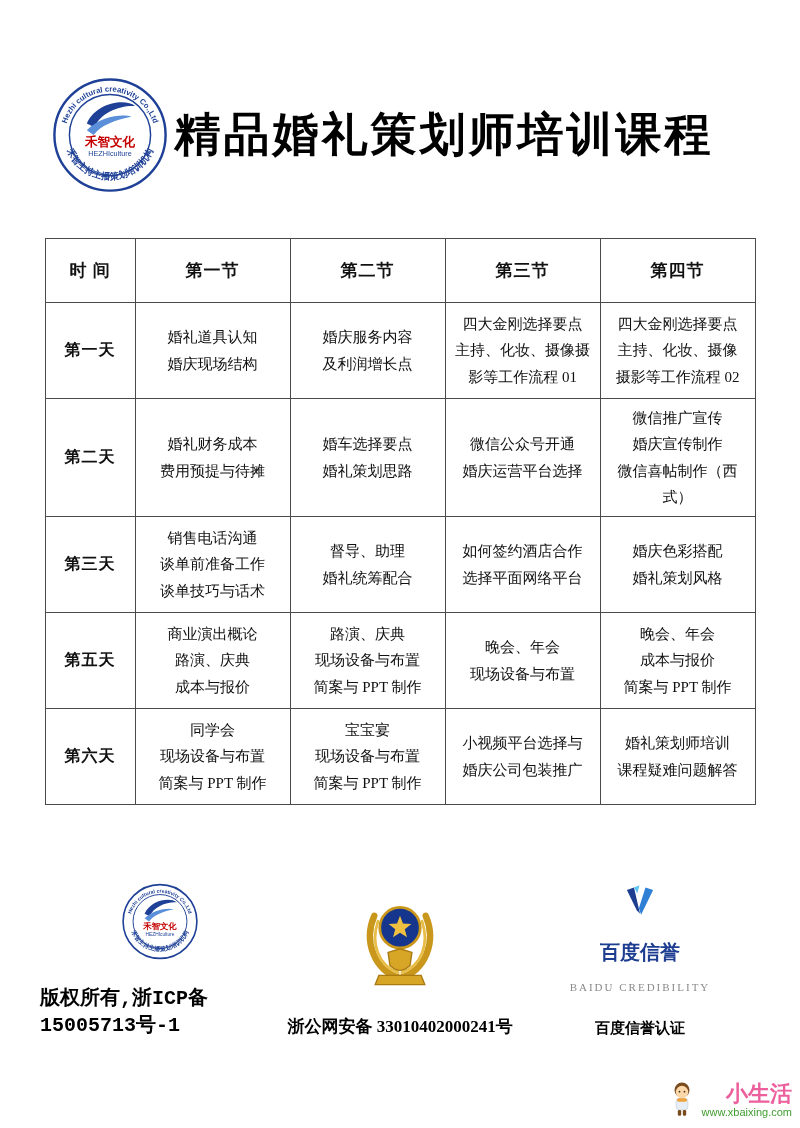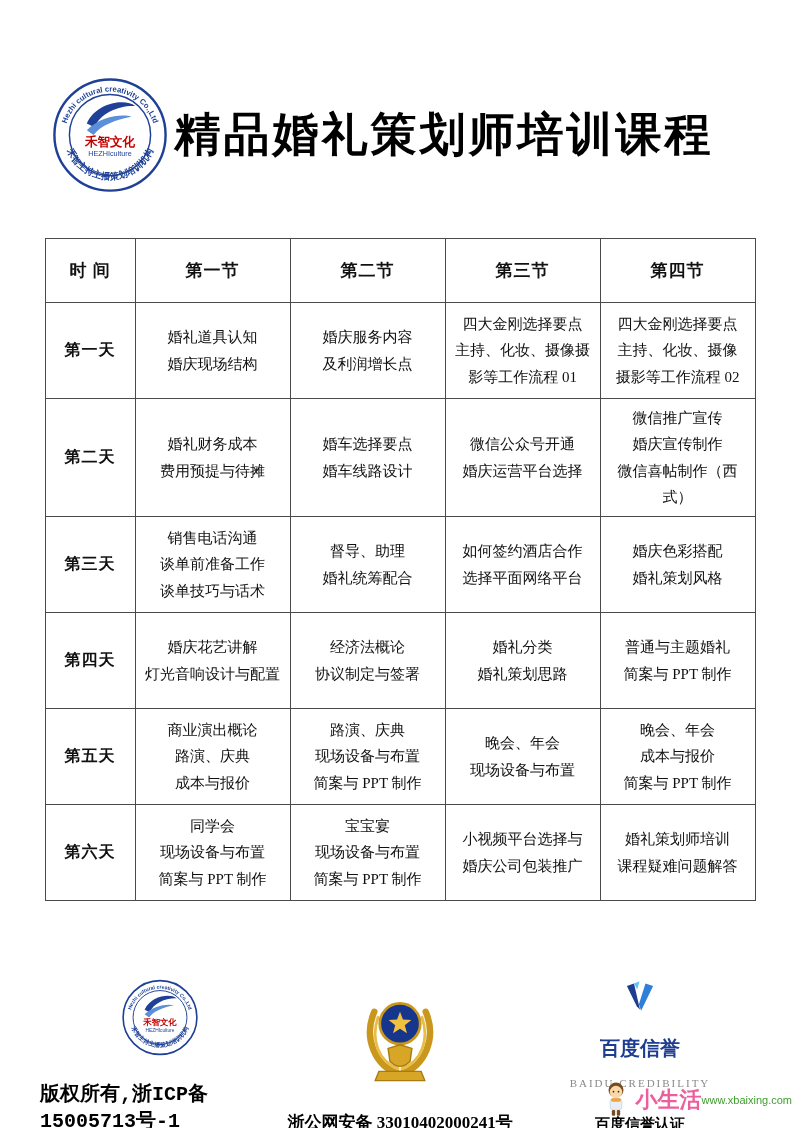--- a/index.html
+++ b/index.html
@@ -48,21 +48,21 @@
   .police-text { font-size:17px; font-weight:bold; color:#000; }
   .baidu-title { font-size:20px; font-weight:bold; color:#1d3d91; line-height:1; }
   .baidu-sub { font-size:11px; letter-spacing:2px; color:#8a8a8a; line-height:1; margin-top:-4px; font-family:Liberation Serif, serif; }
   .baidu-cert { font-size:15px; font-weight:bold; color:#000; margin-top:2px; }
 
   
   .watermark {
     position:absolute; right:8px; bottom:8px; display:flex; align-items:center; gap:5px;
   }
   .mascot-svg { width:30px; height:40px; }
-  .wm-text { display:flex; align-items:center; }
+  .wm-text { display:flex; flex-direction:column; align-items:flex-end; }
   .wm-site { font-size:22px; font-weight:bold; color:#ec5f9d; line-height:1.1; }
   .wm-url { font-size:11px; color:#3f9d2f; font-family:"Liberation Sans", sans-serif; }
 </style>
 </head>
 <body>
 
 <svg class="hidden-defs" aria-hidden="true">
   <defs>
     <symbol id="hezhi-logo" viewBox="0 0 120 120">
       <circle cx="60" cy="60" r="57.5" fill="#ffffff" stroke="#1e4096" stroke-width="2.5"></circle>
@@ -145,51 +145,40 @@
 影等工作流程 01</td>
     <td class="course">四大金刚选择要点
 主持、化妆、摄像
 摄影等工作流程 02</td>
   </tr>
   <tr class="row">
     <td class="day">第二天</td>
     <td class="course">婚礼财务成本
 费用预提与待摊</td>
     <td class="course">婚车选择要点
-婚车线路设计</td>
+婚礼策划思路</td>
     <td class="course">微信公众号开通
 婚庆运营平台选择</td>
     <td class="course">微信推广宣传
 婚庆宣传制作
 微信喜帖制作（西式）</td>
   </tr>
   <tr class="row">
     <td class="day">第三天</td>
     <td class="course">销售电话沟通
 谈单前准备工作
 谈单技巧与话术</td>
     <td class="course">督导、助理
 婚礼统筹配合</td>
     <td class="course">如何签约酒店合作
 选择平面网络平台</td>
     <td class="course">婚庆色彩搭配
 婚礼策划风格</td>
   </tr>
   <tr class="row">
-    <td class="day">第四天</td>
-    <td class="course">婚庆花艺讲解
-灯光音响设计与配置</td>
-    <td class="course">经济法概论
-协议制定与签署</td>
-    <td class="course">婚礼分类
-婚礼策划思路</td>
-    <td class="course">普通与主题婚礼
-简案与 PPT 制作</td>
-  </tr>
-  <tr class="row">
     <td class="day">第五天</td>
     <td class="course">商业演出概论
 路演、庆典
 成本与报价</td>
     <td class="course">路演、庆典
 现场设备与布置
 简案与 PPT 制作</td>
     <td class="course">晚会、年会
 现场设备与布置</td>
     <td class="course">晚会、年会

